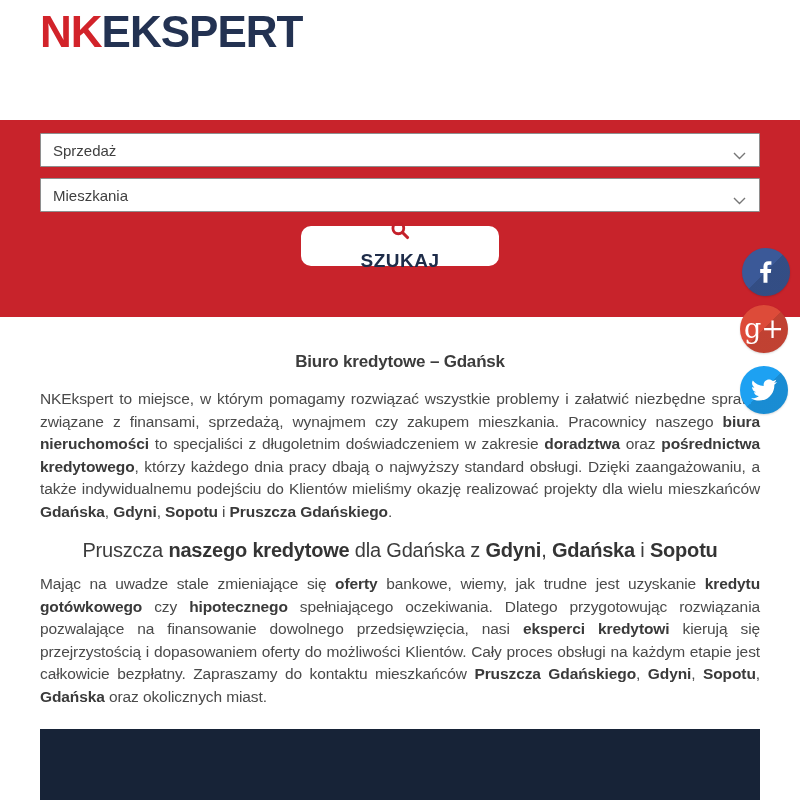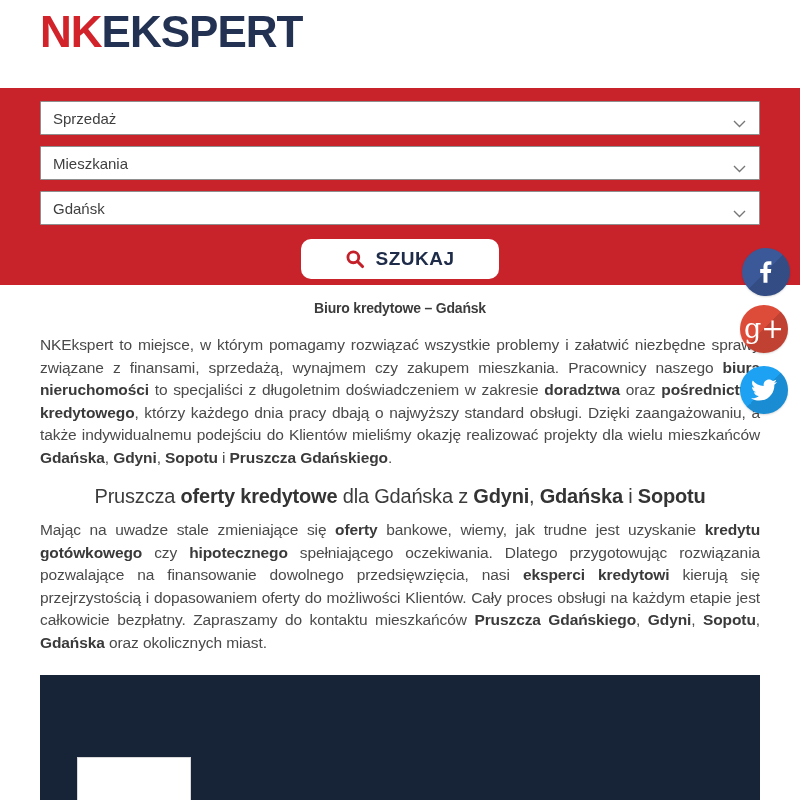--- a/index.html
+++ b/index.html
@@ -2,61 +2,61 @@
 <html lang="pl"><head>
 <meta charset="utf-8">
 <style>
   * { margin:0; padding:0; box-sizing:border-box; }
   html,body { background:#ffffff; }
   body { font-family:"Liberation Sans", sans-serif; }
   .page { position:relative; width:800px; height:800px; margin:0 auto;
           overflow:hidden; background:#ffffff; }
 
   
-  .header { height:88px; background:#ffffff; position:relative; }
+  .header { height:120px; background:#ffffff; position:relative; }
   .logo { position:absolute; left:40px; top:8px; cursor:pointer; }
   .logo-main { font-size:44px; font-weight:800; letter-spacing:-1px; line-height:48px; }
   .logo-nk { color:#d2232a; }
   .logo-ekspert { color:#233252; }
   .logo-tagline { text-align:right; font-size:16px; font-weight:700;
                   color:#d8262d; letter-spacing:.6px; margin-top:0;
                   word-spacing:4px; }
 
   
   .search-band { background:#c8232b; height:197px; padding:13px 40px 0; }
   .select-box { position:relative; height:34px; background:#ffffff;
                 border:1px solid #8e8e8e; border-radius:1px; margin-bottom:11px;
                 display:flex; align-items:center; padding:0 34px 0 12px;
                 cursor:pointer; }
   .select-box .select-value { font-size:15px; color:#3f3f3f; }
   .select-box .chev { position:absolute; right:13px; top:50%; margin-top:-4px; }
 
   .search-btn-row { display:flex; justify-content:center; margin-top:14px; }
   .search-btn { width:198px; height:40px; background:#ffffff; border:none;
                 border-radius:10px; display:flex; align-items:center;
-                justify-content:center; gap:10px; cursor:pointer; }
+                justify-content:center; gap:10px; cursor:pointer;flex-direction:column; }
   .search-btn-label { font-size:19px; font-weight:700; color:#1e2c49;
                       letter-spacing:.5px; }
 
   
   .social { position:absolute; width:48px; height:48px; border-radius:50%;
             overflow:hidden; cursor:pointer; display:flex; align-items:center;
             justify-content:center; box-shadow:0 1px 2px rgba(0,0,0,.15); }
   .social::before { content:""; position:absolute; inset:0;
                     background:linear-gradient(135deg, rgba(0,0,0,0) 50%, rgba(0,0,0,.13) 50%); }
   .social .glyph { position:relative; z-index:1; line-height:0; }
   .social-fb { background:#3b5998; top:248px; right:10px; }
   .social-gp { background:#dd4b39; top:305px; right:12px; }
   .social-tw { background:#1da1f2; top:366px; right:12px; }
   .gp-text { font-family:"DejaVu Serif", serif; color:#fff; font-size:27px;
              line-height:27px; }
 
   
   .main { padding:0 40px; }
-  .h1 { margin-top:10px; text-align:center; font-size:14px; font-weight:700;
+  .h1 { margin-top:32px; text-align:center; font-size:17px; font-weight:700;
         color:#3c3c3c; letter-spacing:-.2px; line-height:26px; }
   .h2 { margin-top:14px; text-align:center; font-size:20px; font-weight:400;
         color:#3c3c3c; letter-spacing:-.2px; line-height:26px; }
   .para { margin-top:13px; text-align:justify; font-size:15.5px; color:#4a4a4a;
           line-height:22.5px; letter-spacing:-.1px; }
   .para-2 { margin-top:10px; }
   .seg-bold { font-weight:700; color:#3a3a3a; }
   .h2 .seg-bold { color:#343434; }
 
   
@@ -89,28 +89,20 @@
 
     <div class="select-box">
       <span class="select-value">Mieszkania</span>
       <span class="chev">
         <svg width="13" height="8" viewBox="0 0 13 8">
             <polyline points="1,1 6.5,6.5 12,1" fill="none" stroke="#777" stroke-width="1.4"></polyline>
           </svg>
       </span>
     </div>
 
-    <div class="select-box">
-      <span class="select-value">Gdańsk</span>
-      <span class="chev">
-        <svg width="13" height="8" viewBox="0 0 13 8">
-            <polyline points="1,1 6.5,6.5 12,1" fill="none" stroke="#777" stroke-width="1.4"></polyline>
-          </svg>
-      </span>
-    </div>
 
     <div class="search-btn-row">
       <button class="search-btn">
         <span style="line-height:0;">
           <svg width="20" height="20" viewBox="0 0 24 24" fill="none">
             <circle cx="10" cy="10" r="6.5" stroke="#c4202a" stroke-width="3.4"></circle>
             <line x1="15" y1="15" x2="21" y2="21" stroke="#c4202a" stroke-width="3.8" stroke-linecap="round"></line>
           </svg>
         </span>
         <span class="search-btn-label">SZUKAJ</span>
@@ -132,21 +124,21 @@
     <span class="glyph">
       <svg width="26" height="26" viewBox="0 0 24 24">
         <path fill="#ffffff" d="M23.954 4.569c-.885.389-1.83.654-2.825.775 1.014-.611 1.794-1.574 2.163-2.723-.951.555-2.005.959-3.127 1.184-.896-.959-2.173-1.559-3.591-1.559-2.717 0-4.92 2.203-4.92 4.917 0 .39.045.765.127 1.124C7.691 8.094 4.066 6.13 1.64 3.161c-.427.722-.666 1.561-.666 2.475 0 1.71.87 3.213 2.188 4.096-.807-.026-1.566-.248-2.228-.616v.061c0 2.385 1.693 4.374 3.946 4.827-.413.111-.849.171-1.296.171-.314 0-.615-.03-.916-.086.631 1.953 2.445 3.377 4.604 3.417-1.68 1.319-3.809 2.105-6.102 2.105-.39 0-.779-.023-1.17-.067 2.189 1.394 4.768 2.209 7.557 2.209 9.054 0 13.999-7.496 13.999-13.986 0-.209 0-.42-.015-.63.961-.689 1.8-1.56 2.46-2.548l-.047-.02z"></path>
       </svg>
     </span>
   </div>
 
   <div class="main">
     <h1 class="h1">Biuro kredytowe – Gdańsk</h1>
     <p class="para"><span>NKEkspert to miejsce, w którym pomagamy rozwiązać wszystkie problemy i załatwić niezbędne sprawy związane z finansami, sprzedażą, wynajmem czy zakupem mieszkania. Pracownicy naszego </span><span class="seg-bold">biura nieruchomości</span><span> to specjaliści z długoletnim doświadczeniem w zakresie </span><span class="seg-bold">doradztwa</span><span> oraz </span><span class="seg-bold">pośrednictwa kredytowego</span><span>, którzy każdego dnia pracy dbają o najwyższy standard obsługi. Dzięki zaangażowaniu, a także indywidualnemu podejściu do Klientów mieliśmy okazję realizować projekty dla wielu mieszkańców </span><span class="seg-bold">Gdańska</span><span>, </span><span class="seg-bold">Gdyni</span><span>, </span><span class="seg-bold">Sopotu</span><span> i </span><span class="seg-bold">Pruszcza Gdańskiego</span><span>.</span></p>
-    <h2 class="h2"><span>Pruszcza </span><span class="seg-bold">oferty kredytowe</span><span> dla Gdańska z </span><span class="seg-bold">Gdyni</span><span>, </span><span class="seg-bold">Gdańska</span><span> i </span><span class="seg-bold">Sopotu</span></h2>
+    <h2 class="h2"><span>Pruszcza </span><span class="seg-bold">naszego kredytowe</span><span> dla Gdańska z </span><span class="seg-bold">Gdyni</span><span>, </span><span class="seg-bold">Gdańska</span><span> i </span><span class="seg-bold">Sopotu</span></h2>
     <p class="para para-2"><span>Mając na uwadze stale zmieniające się </span><span class="seg-bold">oferty</span><span> bankowe, wiemy, jak trudne jest uzyskanie </span><span class="seg-bold">kredytu gotówkowego</span><span> czy </span><span class="seg-bold">hipotecznego</span><span> spełniającego oczekiwania. Dlatego przygotowując rozwiązania pozwalające na finansowanie dowolnego przedsięwzięcia, nasi </span><span class="seg-bold">eksperci kredytowi</span><span>  kierują się przejrzystością i dopasowaniem oferty do możliwości Klientów. Cały proces obsługi na każdym etapie jest całkowicie bezpłatny. Zapraszamy do kontaktu mieszkańców </span><span class="seg-bold">Pruszcza Gdańskiego</span><span>, </span><span class="seg-bold">Gdyni</span><span>, </span><span class="seg-bold">Sopotu</span><span>, </span><span class="seg-bold">Gdańska</span><span> oraz okolicznych miast.</span></p>
   </div>
 
   <div class="footer-panel">
     <div class="footer-card"></div>
   </div>
 
 </div>
 
 </body></html>

